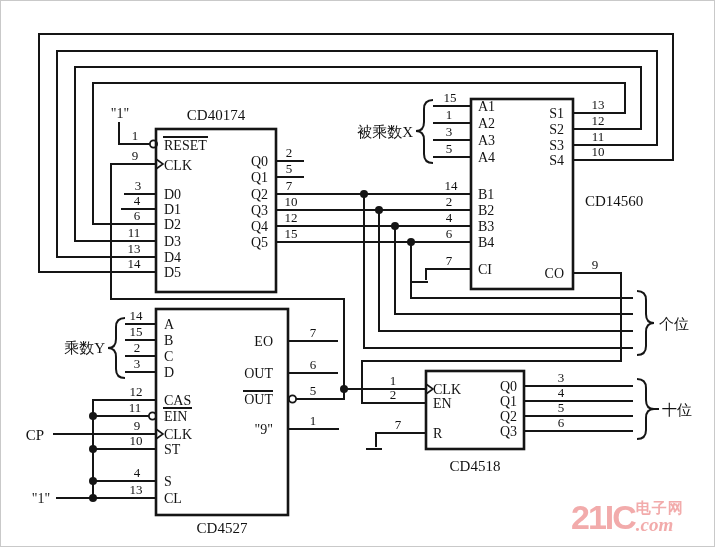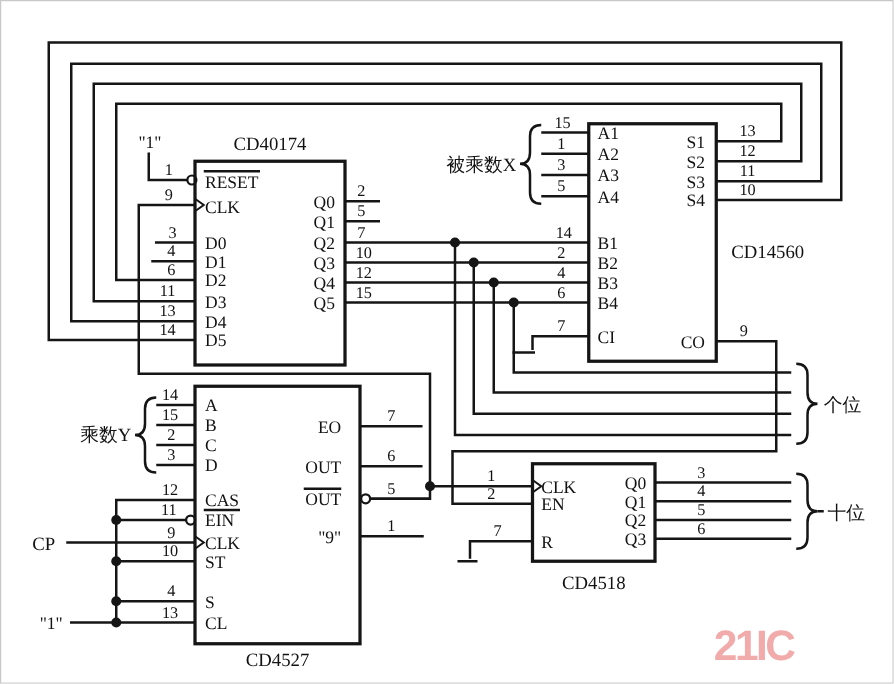--- a/index.html
+++ b/index.html
@@ -280,14 +280,18 @@
   <text class="src mid" x="40" y="502">"1"</text>
   <text class="cn mid" x="34" y="439">CP</text>
   <text class="cn end" x="412" y="136">被乘数X</text>
   <text class="cn end" x="104" y="352">乘数Y</text>
   <text class="cn" x="658" y="328">个位</text>
   <text class="cn" x="661" y="414">十位</text>
 </svg>
 
 <div class="wm">
   <span class="wm-brand">21IC</span>
+  <span class="wm-right">
+    <span class="wm-cn">电子网</span>
+    <span class="wm-domain">.com</span>
+  </span>
 </div>
 </div>
 
 </body></html>

